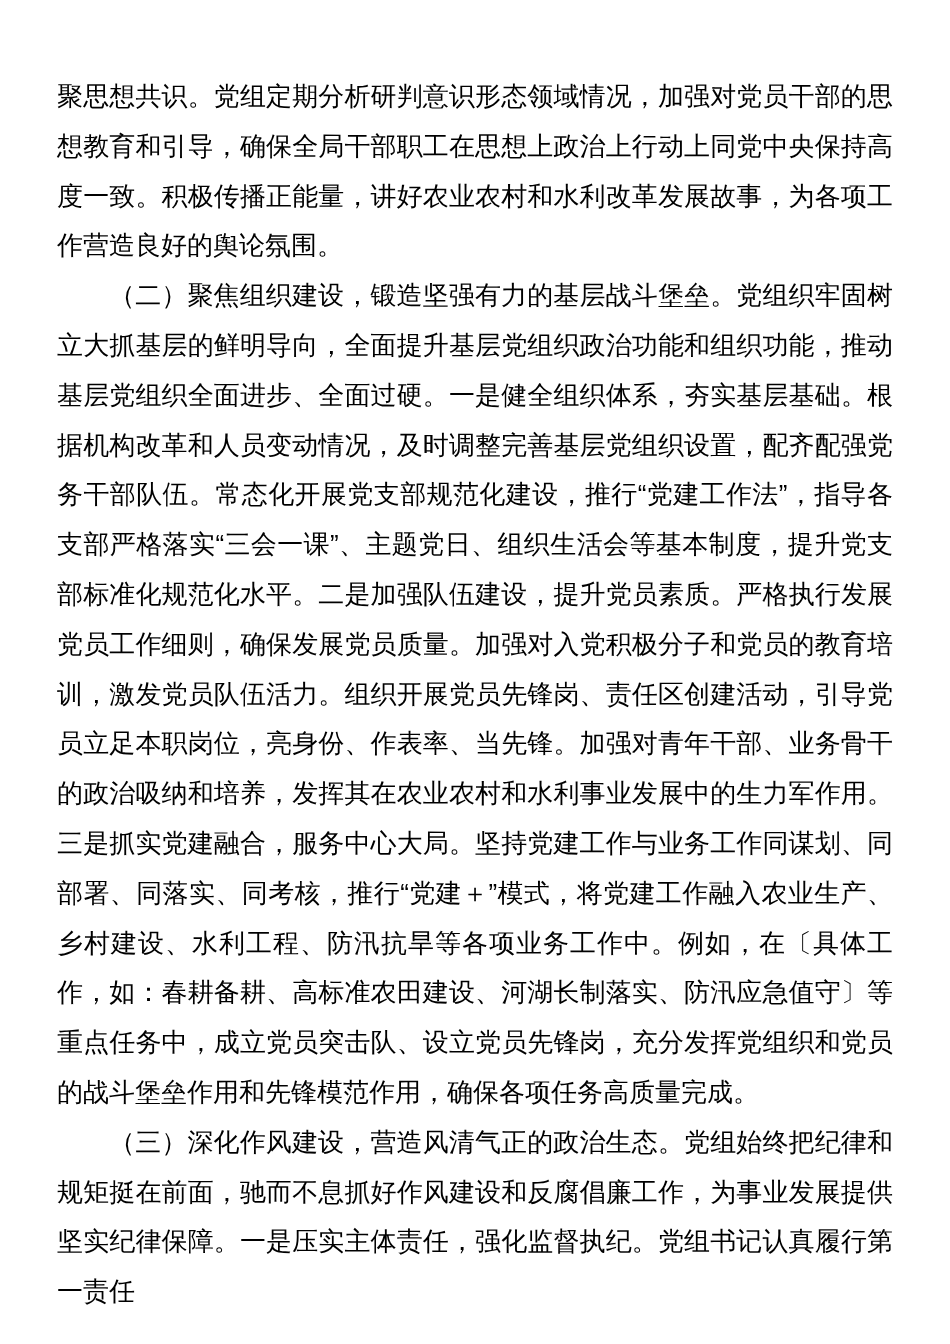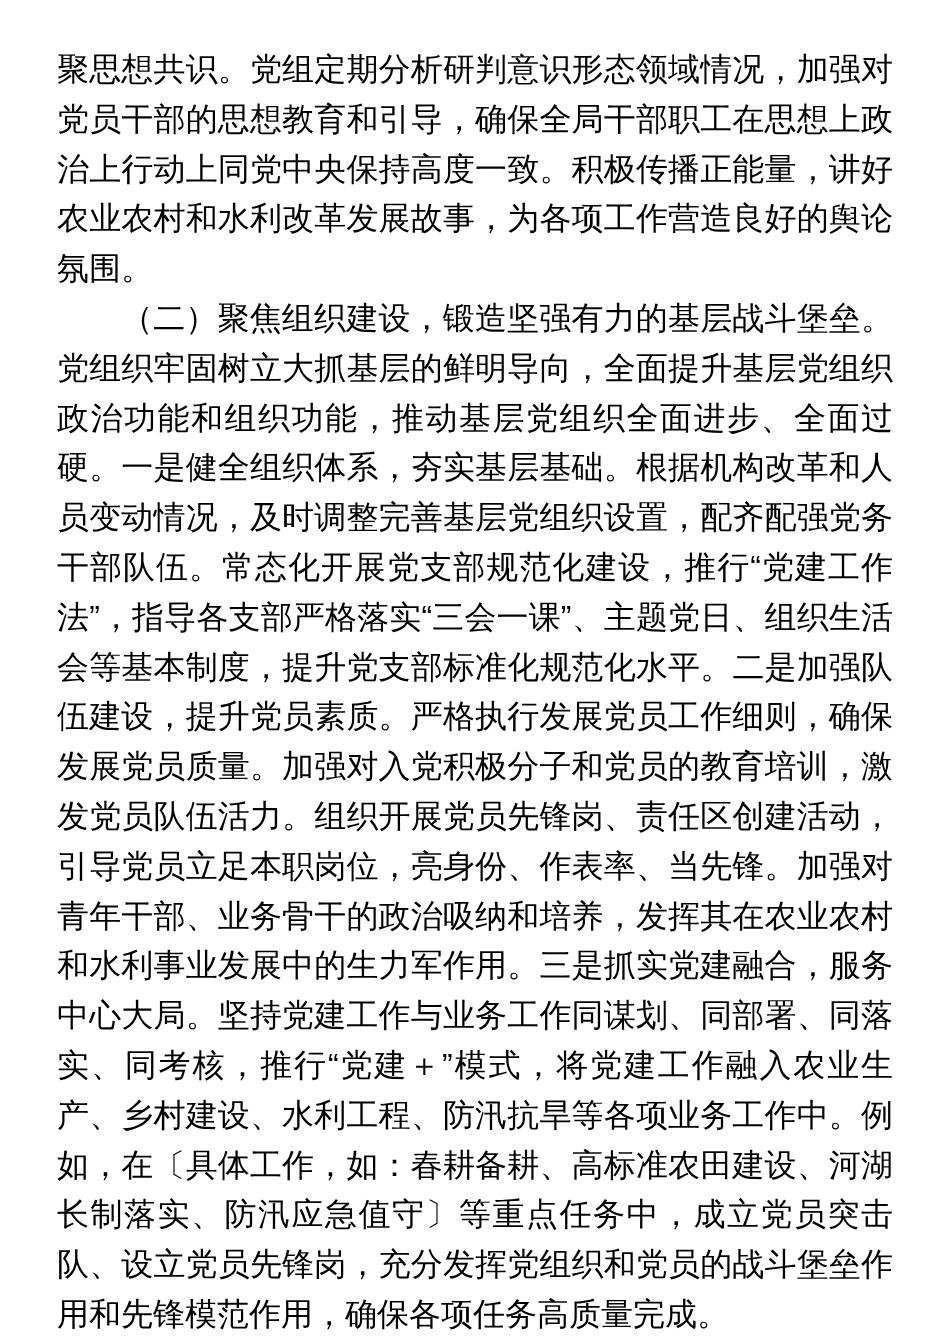--- a/index.html
+++ b/index.html
@@ -11,24 +11,24 @@
     position: relative;
     width: 950px;
     height: 1344px;
     box-sizing: border-box;
     background: #ffffff;
     overflow: hidden;
   }
   .doc-body {
     position: absolute;
     left: 57px;
-    top: 45px;
+    top: 72px;
     width: 836px;
     font-family: "Liberation Sans", sans-serif;
-    font-size: 32px;
+    font-size: 26px;
     line-height: 49.8px;
     color: #000000;
     font-weight: 500;
   }
   .para {
     margin: 0;
     padding: 0;
     text-align: justify;
     text-justify: inter-ideograph;
     word-break: break-all;
@@ -39,14 +39,15 @@
   .run { font-weight: inherit; }
   .run.bold { font-weight: normal; }
 </style>
 </head>
 <body>
 
 <div class="page" style="background: rgb(255, 255, 255);">
   <div class="doc-body" id="doc-body" style="color: rgb(0, 0, 0);">
       <p class="para"><span class="run">聚思想共识。党组定期分析研判意识形态领域情况，加强对党员干部的思想教育和引导，确保全局干部职工在思想上政治上行动上同党中央保持高度一致。积极传播正能量，讲好农业农村和水利改革发展故事，为各项工作营造良好的舆论氛围。</span></p>
       <p class="para indent"><span class="run">（二）聚焦组织建设，锻造坚强有力的基层战斗堡垒。党组织牢固树立大抓基层的鲜明导向，全面提升基层党组织政治功能和组织功能，推动基层党组织全面进步、全面过硬。</span><span class="run bold">一是</span><span class="run">健全组织体系，夯实基层基础。根据机构改革和人员变动情况，及时调整完善基层党组织设置，配齐配强党务干部队伍。常态化开展党支部规范化建设，推行“党建工作法”，指导各支部严格落实“三会一课”、主题党日、组织生活会等基本制度，提升党支部标准化规范化水平。</span><span class="run bold">二是</span><span class="run">加强队伍建设，提升党员素质。严格执行发展党员工作细则，确保发展党员质量。加强对入党积极分子和党员的教育培训，激发党员队伍活力。组织开展党员先锋岗、责任区创建活动，引导党员立足本职岗位，亮身份、作表率、当先锋。加强对青年干部、业务骨干的政治吸纳和培养，发挥其在农业农村和水利事业发展中的生力军作用。</span><span class="run bold">三是</span><span class="run">抓实党建融合，服务中心大局。坚持党建工作与业务工作同谋划、同部署、同落实、同考核，推行“党建＋”模式，将党建工作融入农业生产、乡村建设、水利工程、防汛抗旱等各项业务工作中。例如，在〔具体工作，如：春耕备耕、高标准农田建设、河湖长制落实、防汛应急值守〕等重点任务中，成立党员突击队、设立党员先锋岗，充分发挥党组织和党员的战斗堡垒作用和先锋模范作用，确保各项任务高质量完成。</span></p>
+      <p class="para indent"><span class="run">（三）深化作风建设，营造风清气正的政治生态。党组始终把纪律和规矩挺在前面，驰而不息抓好作风建设和反腐倡廉工作，为事业发展提供坚实纪律保障。</span><span class="run bold">一是</span><span class="run">压实主体责任，强化监督执纪。党组书记认真履行第一责任</span></p>
     </div>
 </div>
 
 </body></html>

